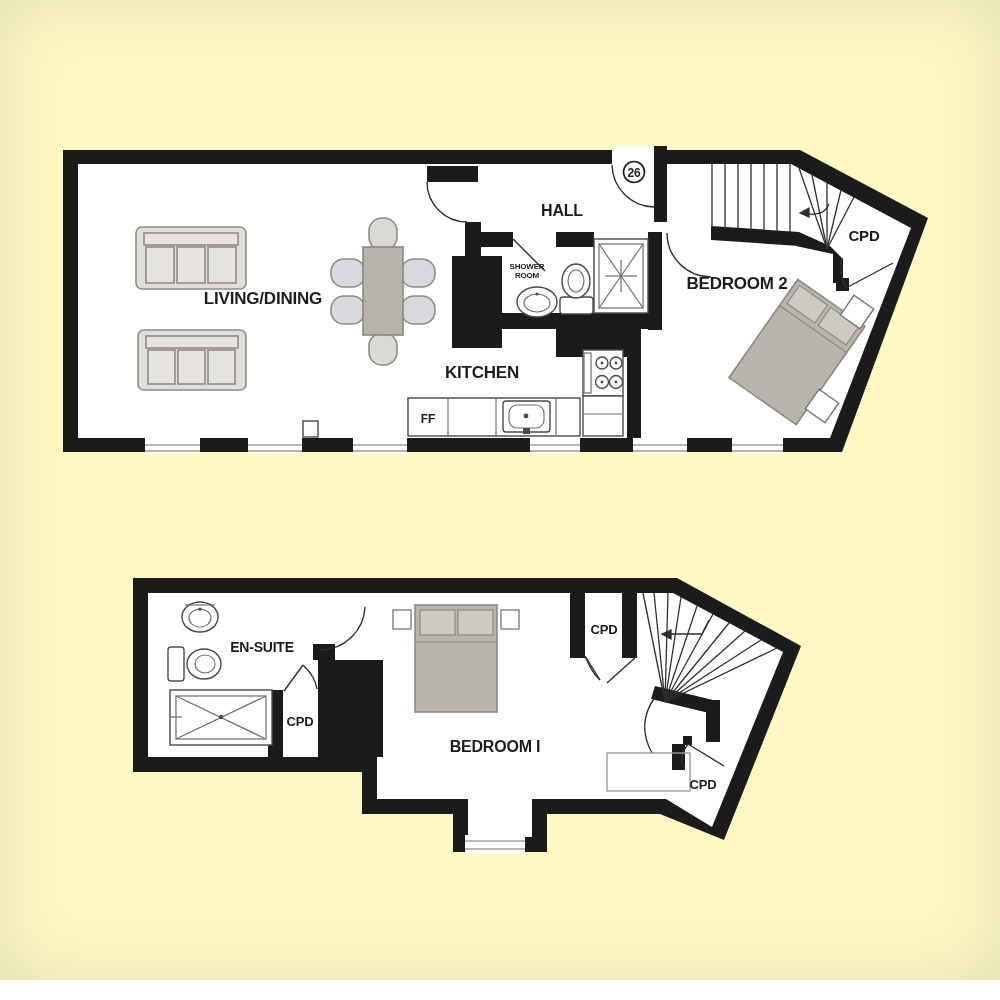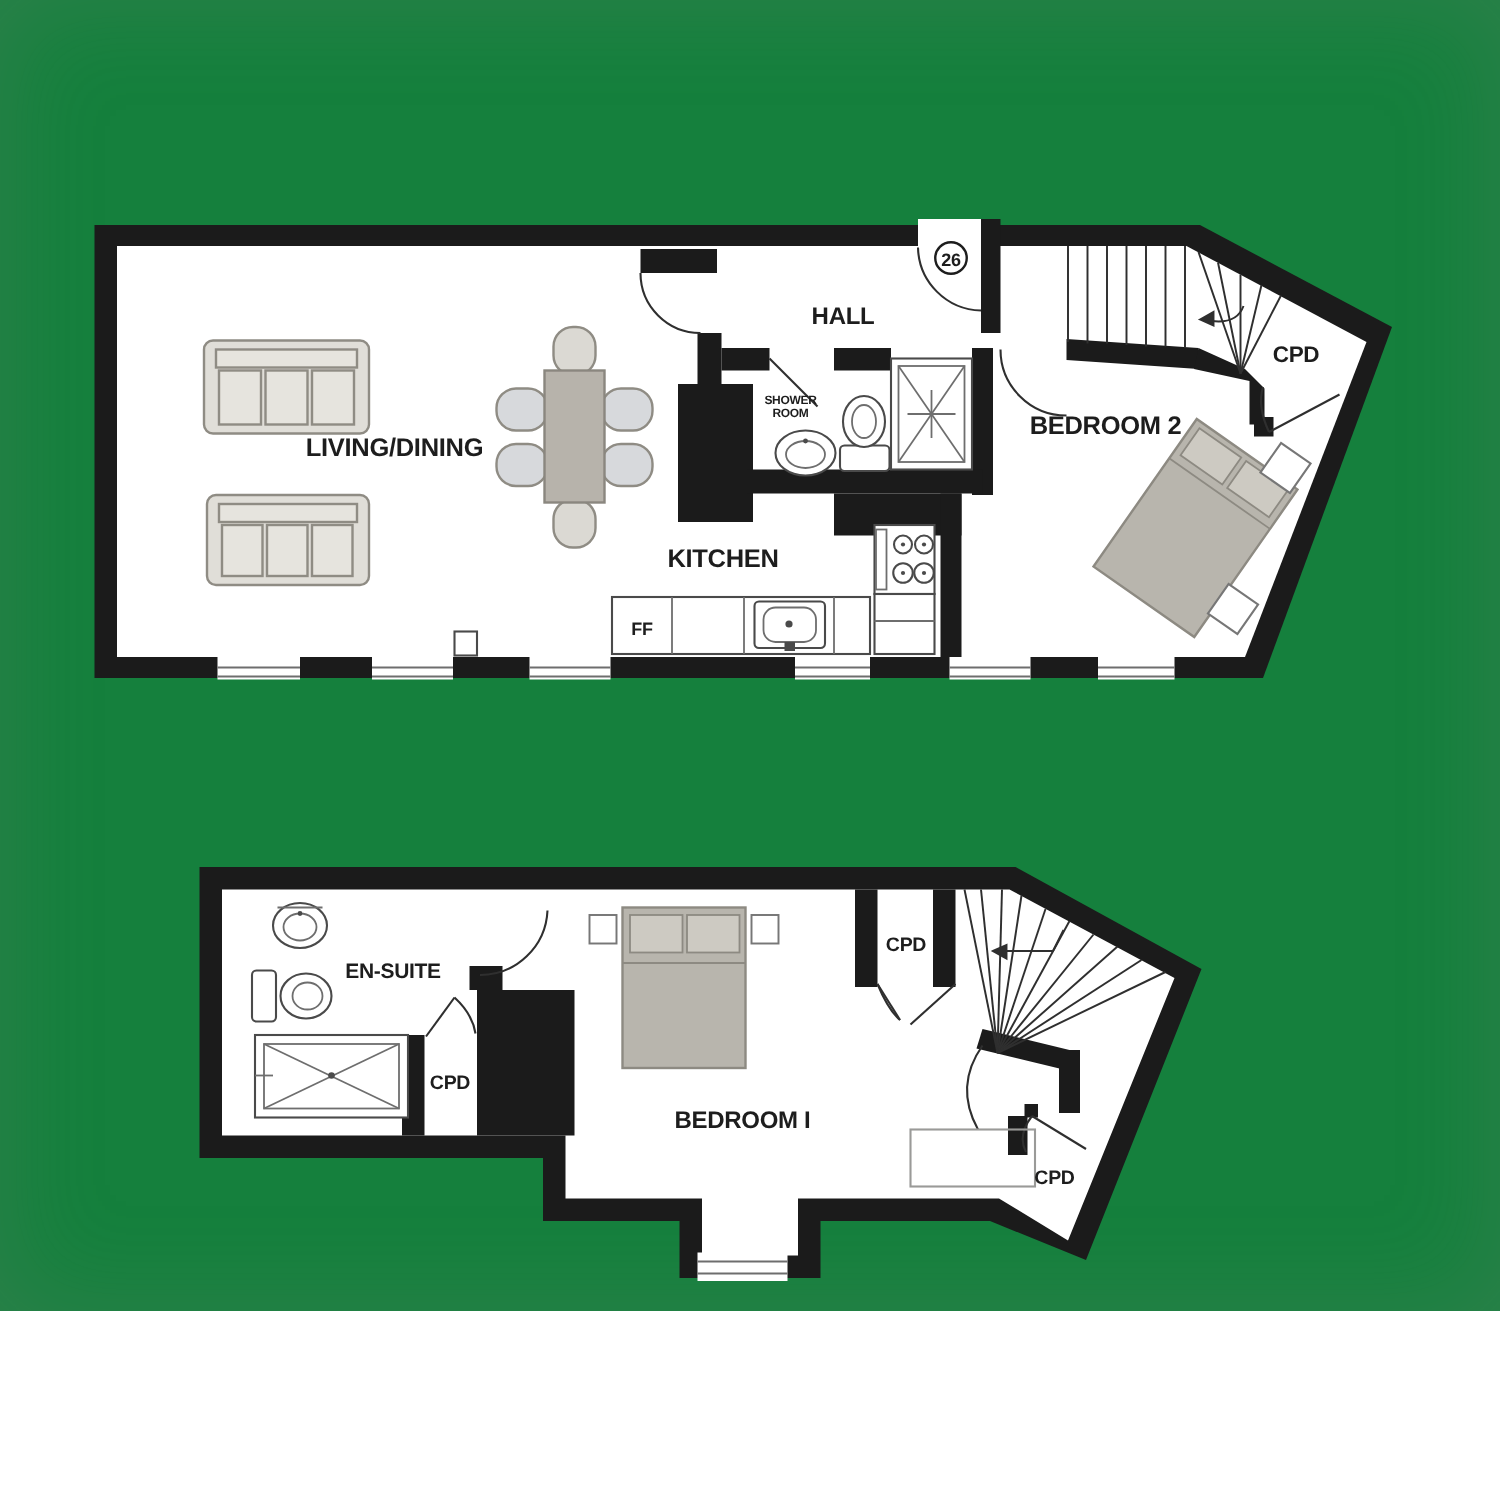--- a/index.html
+++ b/index.html
@@ -1,19 +1,19 @@
 <!DOCTYPE html>
 <html><head>
 <meta charset="utf-8">
 <title>Floor Plan</title>
 <style>
   html,body{margin:0;padding:0;background:#ffffff;}
   .canvas{
-    width:1000px;height:874px;position:relative;
-    background:#15803d;
+    width:1000px;height:980px;position:relative;
+    background:#fef9c3;
     box-shadow: inset 0 0 70px rgba(130,130,128,.22);
     font-family:"Liberation Sans", sans-serif;
   }
   svg{position:absolute;left:0;top:0;}
   text{
     font-family:"Liberation Sans", sans-serif;
     font-weight:700;
     fill:#1d1d1d;
     letter-spacing:-0.2px;
   }

